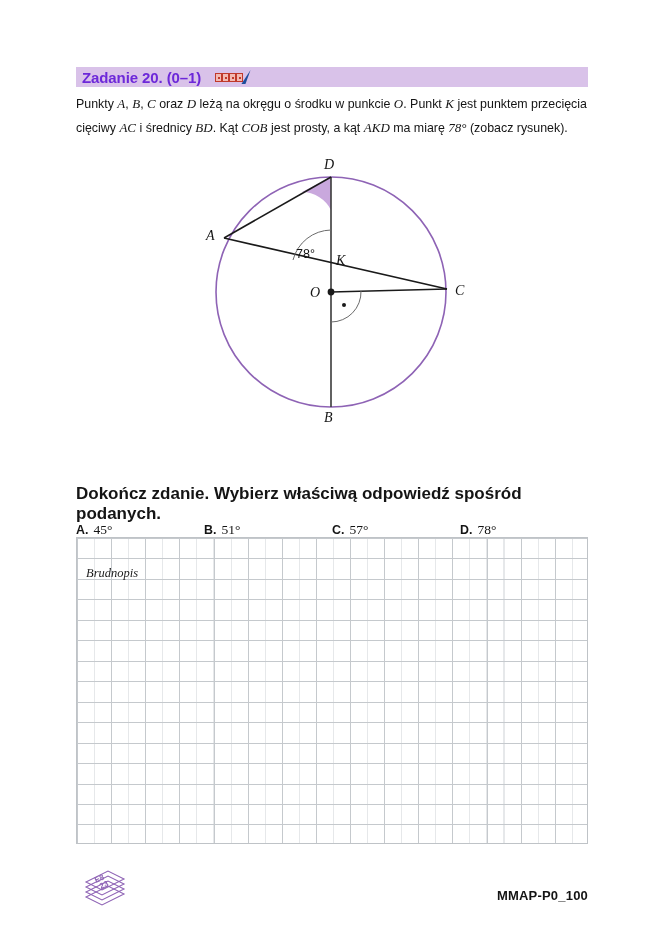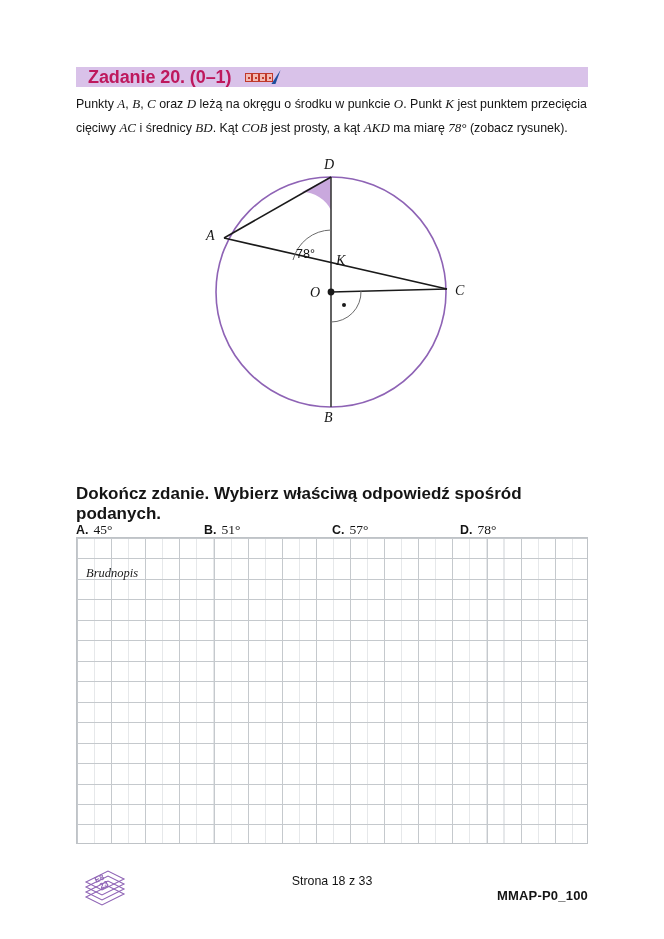--- a/index.html
+++ b/index.html
@@ -14,22 +14,22 @@
   }
   .page{position:absolute;left:0;top:0;width:664px;height:939px;}
 
   
   .task-bar{
     position:absolute;left:76px;top:67px;width:512px;height:20px;
     background:#d9c2e9;
     display:flex;align-items:center;
   }
   .task-title{
-    font-size:18px;font-weight:bold;color:#be185d;
-    margin-left:12px;letter-spacing:-0.1px;white-space:nowrap;
+    font-size:15px;font-weight:bold;color:#6d28d9;
+    margin-left:6px;letter-spacing:-0.1px;white-space:nowrap;
   }
   .score-icon{
     margin-left:14px;display:flex;align-items:center;height:12px;
   }
   .score-icon .boxes{display:flex;}
   .score-icon .bx{
     width:7px;height:9px;border:1px solid #c0392b;background:#f2b9b2;
     margin-right:0px;box-sizing:border-box;position:relative;
   }
   .score-icon .bx::after{
@@ -220,16 +220,15 @@
         <path d="M4 30 L20 38 L42 27 L26 19 Z"></path>
         <path d="M4 25 L20 33 L42 22 L26 14 Z"></path>
         <path d="M4 20 L20 28 L42 17 L26 9 Z"></path>
         <path d="M4 15 L20 23 L42 12 L26 4 Z"></path>
       </g>
       <text x="14" y="16" font-family="Liberation Sans, sans-serif" font-size="8" font-weight="bold" fill="#8e63b5" transform="rotate(-24 14 16)">E8</text>
       <text x="19" y="22" font-family="Liberation Sans, sans-serif" font-size="8" font-weight="bold" fill="#8e63b5" transform="rotate(-24 19 22)">23</text>
     </svg>
   </div>
 
-  <div class="footer-page">Strona 18 z 33</div>
   <div class="footer-code">MMAP-P0_100</div>
 
 </div>
 
 </body></html>

